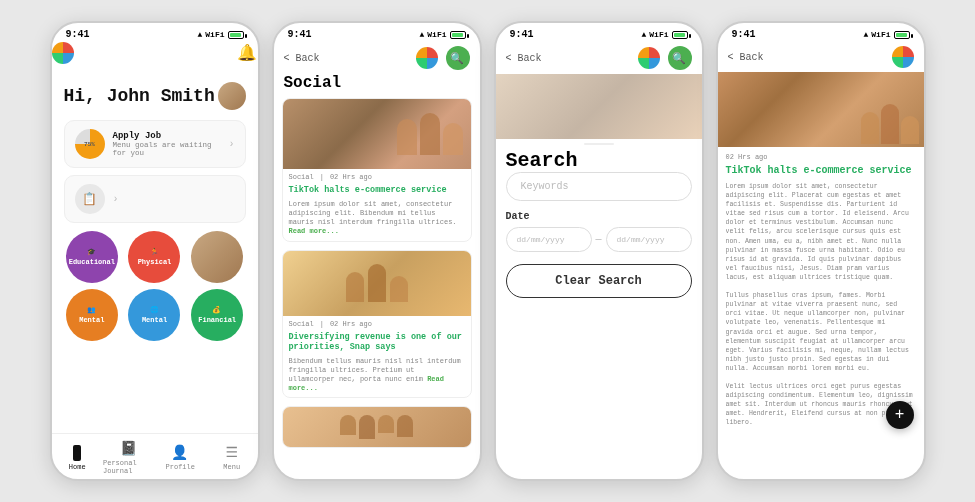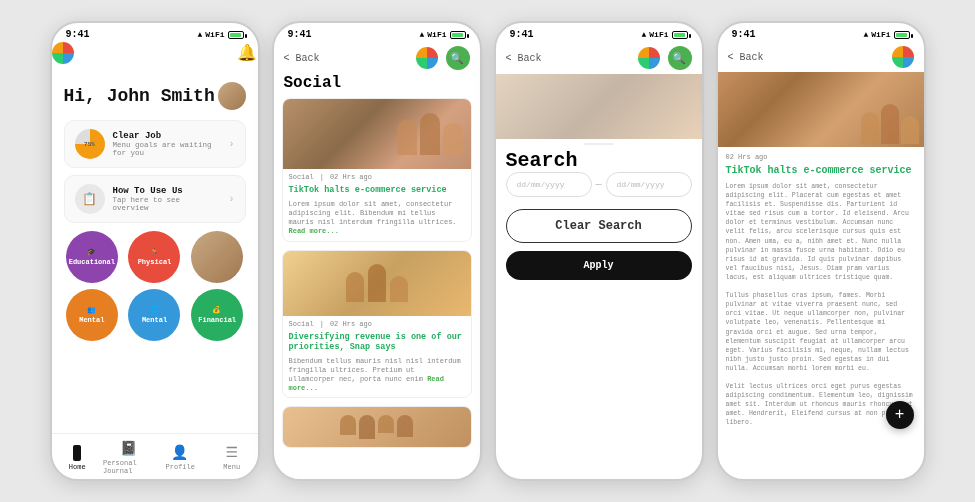--- a/index.html
+++ b/index.html
@@ -292,32 +292,28 @@
 
   <div class="phone1-content">
     <div class="greeting-row">
       <span class="greeting">Hi, John Smith</span>
       <div class="avatar-small"></div>
     </div>
 
     <div class="card">
       <div class="progress-ring">75%</div>
       <div class="card-text">
-        <div class="card-title">Clear Job</div>
+        <div class="card-title">Apply Job</div>
         <div class="card-sub">Menu goals are waiting for you</div>
       </div>
       <span class="card-arrow">›</span>
     </div>
 
     <div class="card">
       <div class="icon-circle">📋</div>
-      <div class="card-text">
-        <div class="card-title">How To Use Us</div>
-        <div class="card-sub">Tap here to see overview</div>
-      </div>
       <span class="card-arrow">›</span>
     </div>
 
     <div class="category-grid">
       <div style="display:flex;justify-content:center;">
         <div class="cat-btn cat-educational">
           <span>🎓</span>
           <span>Educational</span>
         </div>
       </div>
@@ -458,31 +454,34 @@
     <div class="search-circle">🔍</div>
   </div>
 
   <div class="dimmed-img" style="opacity:0.5;background:linear-gradient(135deg,#c8a882 0%,#8b6b4a 50%,#d4a574 100%);"></div>
   <div class="social-label-bar">
     <div class="divider-line"></div>
   </div>
 
   <div class="search-panel">
     <div class="search-title">Search</div>
+    <div class="search-input-wrap">
+      <span style="color:#bbb;font-size:10px;">Keywords</span>
+    </div>
+    <div class="search-label">Date</div>
     <div class="date-row">
       <div class="date-input">
         <span style="color:#bbb;">dd/mm/yyyy</span>
       </div>
       <span class="date-dash">—</span>
       <div class="date-input">
         <span style="color:#bbb;">dd/mm/yyyy</span>
       </div>
     </div>
     <div class="btn-clear">Clear Search</div>
-    <div class="btn-apply">Apply</div>
   </div>
 </div>
 
 <div class="phone-wrapper">
 <div class="phone" style="position:relative;">
   <div class="status-bar">
     <span class="time">9:41</span>
     <div class="status-icons">
       <span>▲</span>
       <span>WiFi</span>

